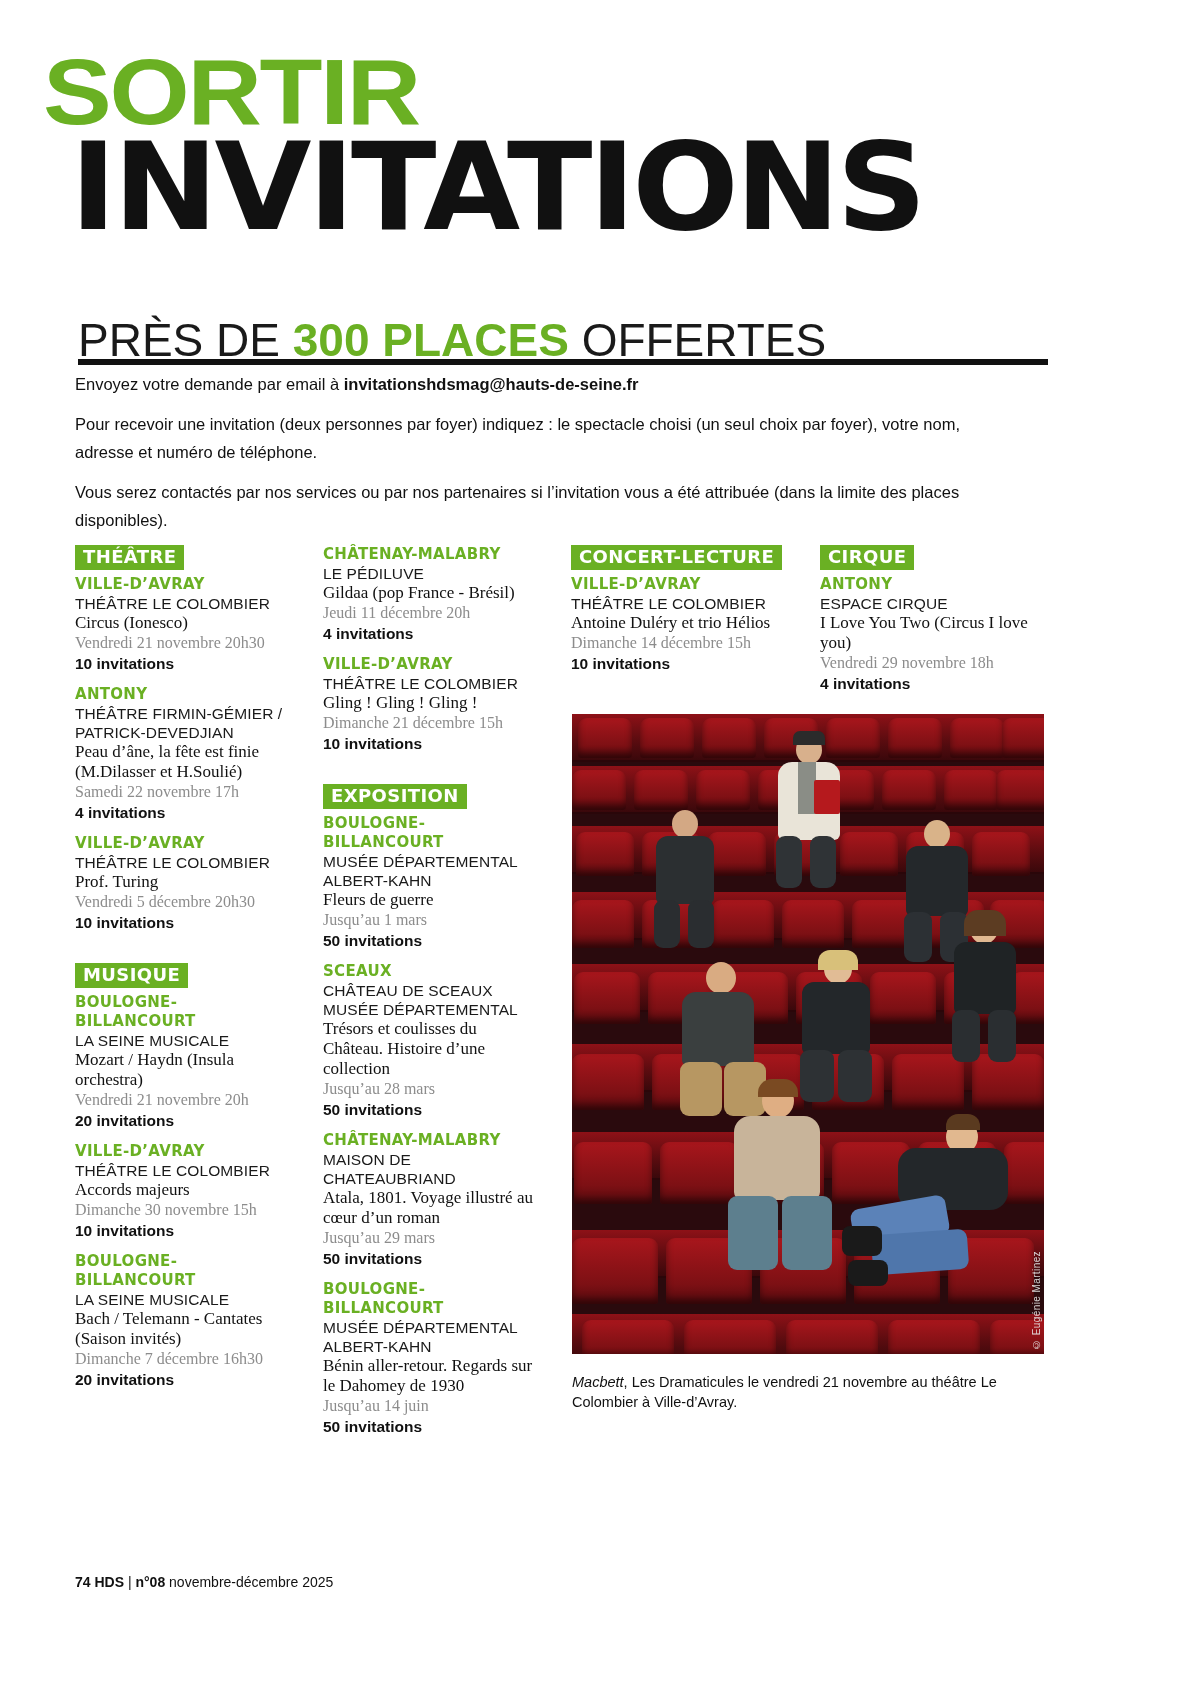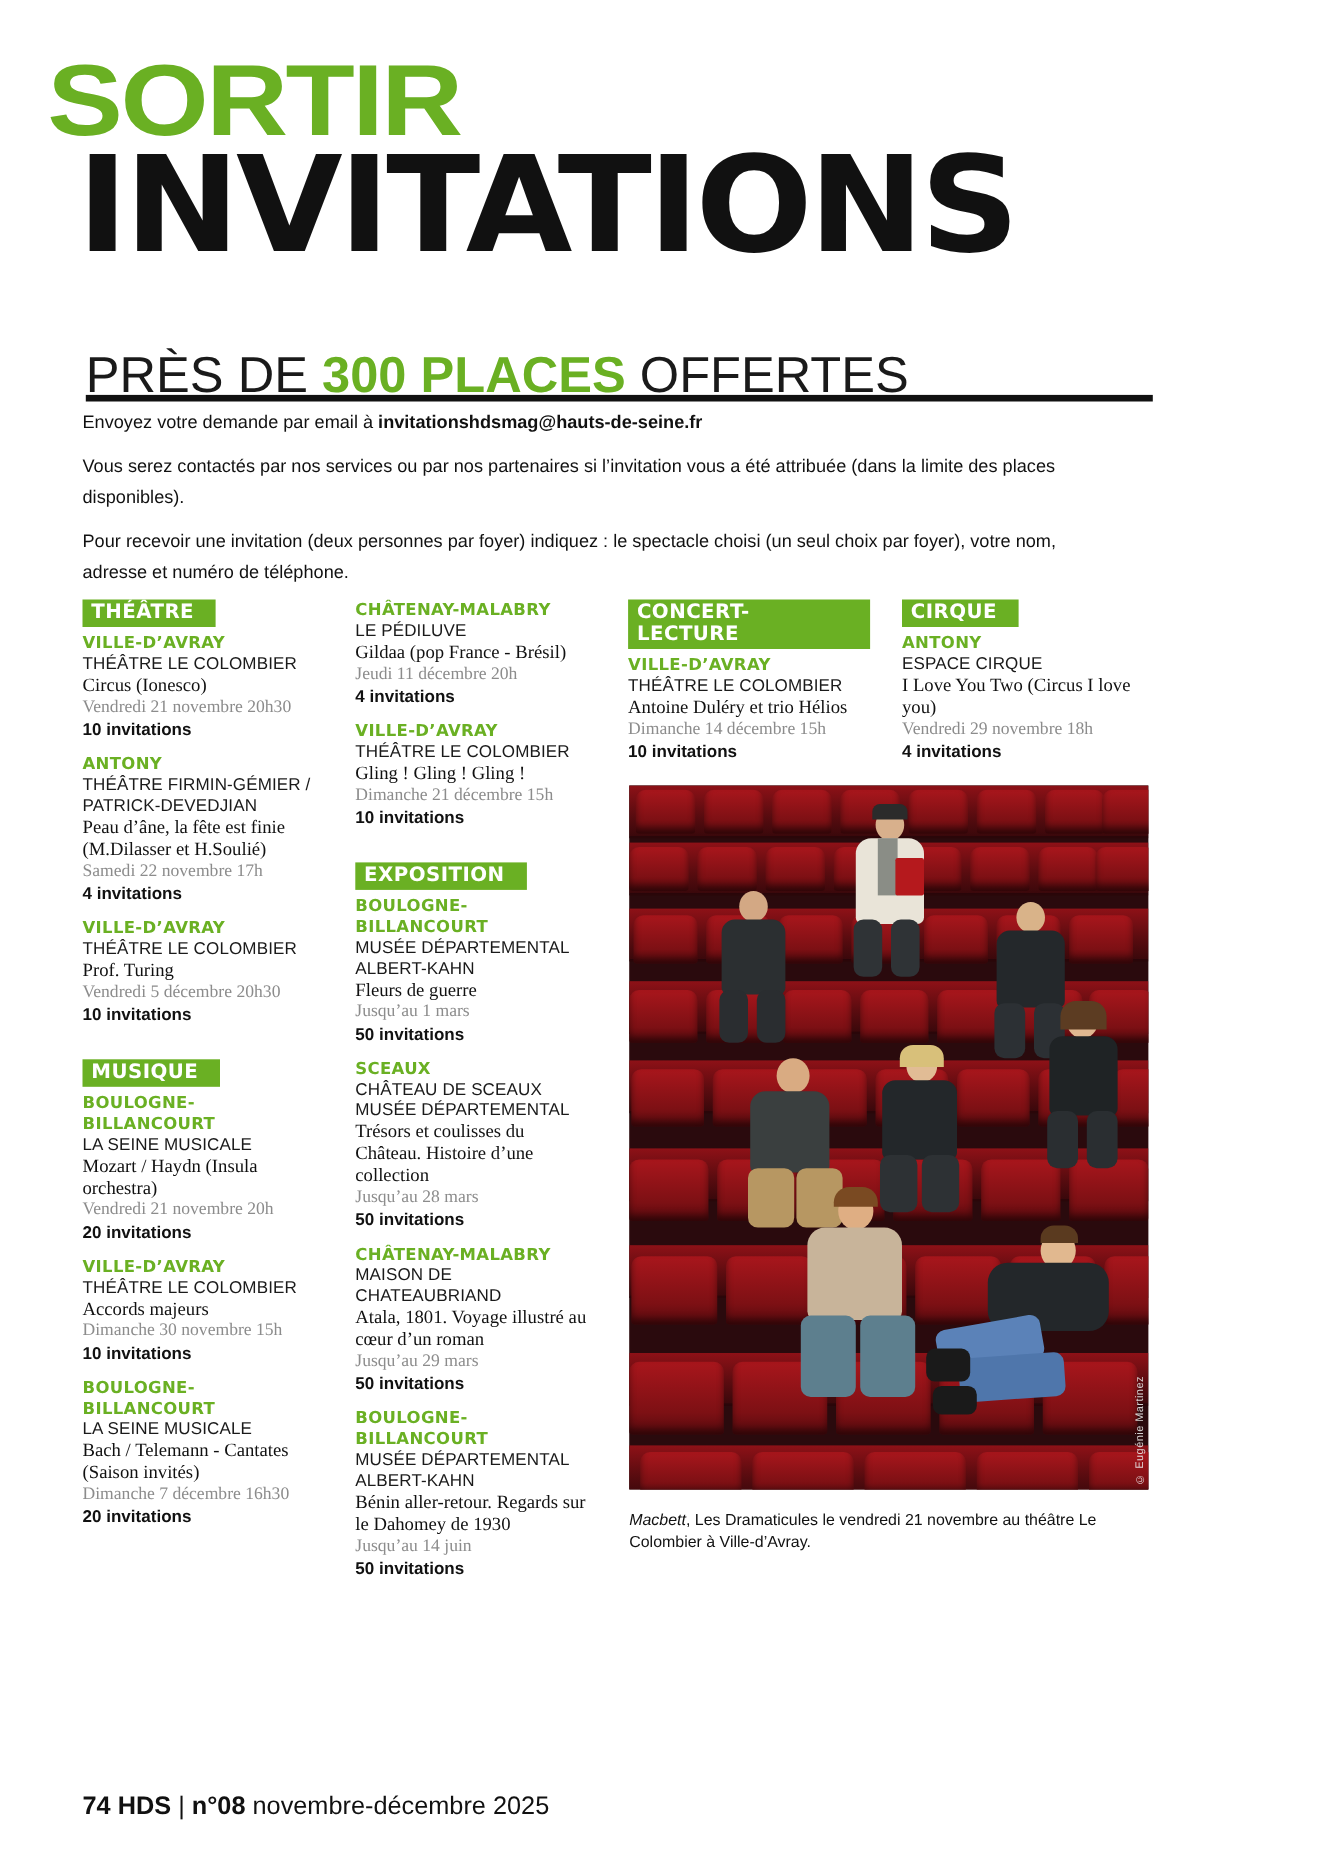--- a/index.html
+++ b/index.html
@@ -88,21 +88,21 @@
   .col3{left:571px;top:545px;width:220px;}
   .col4{left:820px;top:545px;width:225px;}
 
   .cat{
     display:inline-block;
     background:#6ab023;
     color:#fff;
     font-weight:bold;
     font-size:18px;
     letter-spacing:0.4px;
-    padding:2px 20px 3px 8px;
+    padding:2px 8px 3px 8px;
     margin-bottom:5px;
     text-transform:uppercase;
     font-family:"DejaVu Sans", sans-serif;
   }
   .entry{margin-bottom:11px;}
   .city{
     color:#6ab023;
     font-weight:bold;
     font-size:15px;
     letter-spacing:0.3px;
@@ -176,22 +176,22 @@
     width:478px;
     font-size:14.5px;
     line-height:20px;
     color:#111;
   }
   .caption i{font-style:italic;}
 
   
   .footer{
     position:absolute;
-    left:75px;top:1628px;
-    font-size:23px;
+    left:75px;top:1574px;
+    font-size:14px;
     color:#111;
   }
   .footer .pg{font-weight:bold;}
   .footer .hds{font-weight:bold;}
   .footer .iss{font-weight:bold;}
   .footer .dt{font-weight:normal;}
 </style>
 </head>
 <body>
 
@@ -203,22 +203,22 @@
     <div class="subtitle">
       <span class="lead">PRÈS DE </span><span class="hl">300 PLACES</span><span class="tail"> OFFERTES</span>
     </div>
     <div class="rule"></div>
   </div>
 
   <div class="intro">
     <p>
       <span>Envoyez votre demande par email à </span><span class="bold">invitationshdsmag@hauts-de-seine.fr</span>
     </p>
+    <p>Pour recevoir une invitation (deux personnes par foyer) indiquez : le spectacle choisi (un seul choix par foyer), votre nom, adresse et numéro de téléphone.</p>
     <p>Vous serez contactés par nos services ou par nos partenaires si l’invitation vous a été attribuée (dans la limite des places disponibles).</p>
-    <p>Pour recevoir une invitation (deux personnes par foyer) indiquez : le spectacle choisi (un seul choix par foyer), votre nom, adresse et numéro de téléphone.</p>
   </div>
 
   <div class="col col1">
     <div class="catblock">
       <div class="cat">THÉÂTRE</div>
       <div class="entry">
         <div class="city">VILLE-D’AVRAY</div>
         <div class="venue">THÉÂTRE LE COLOMBIER</div>
         <div class="work">Circus (Ionesco)</div>
         <div class="date">Vendredi 21 novembre 20h30</div>

